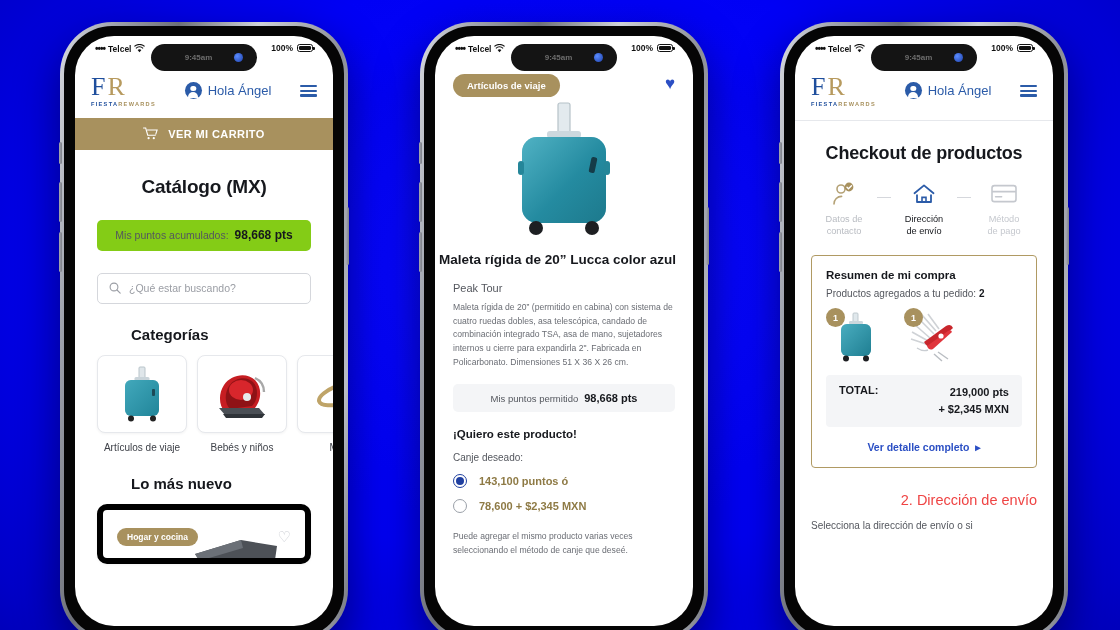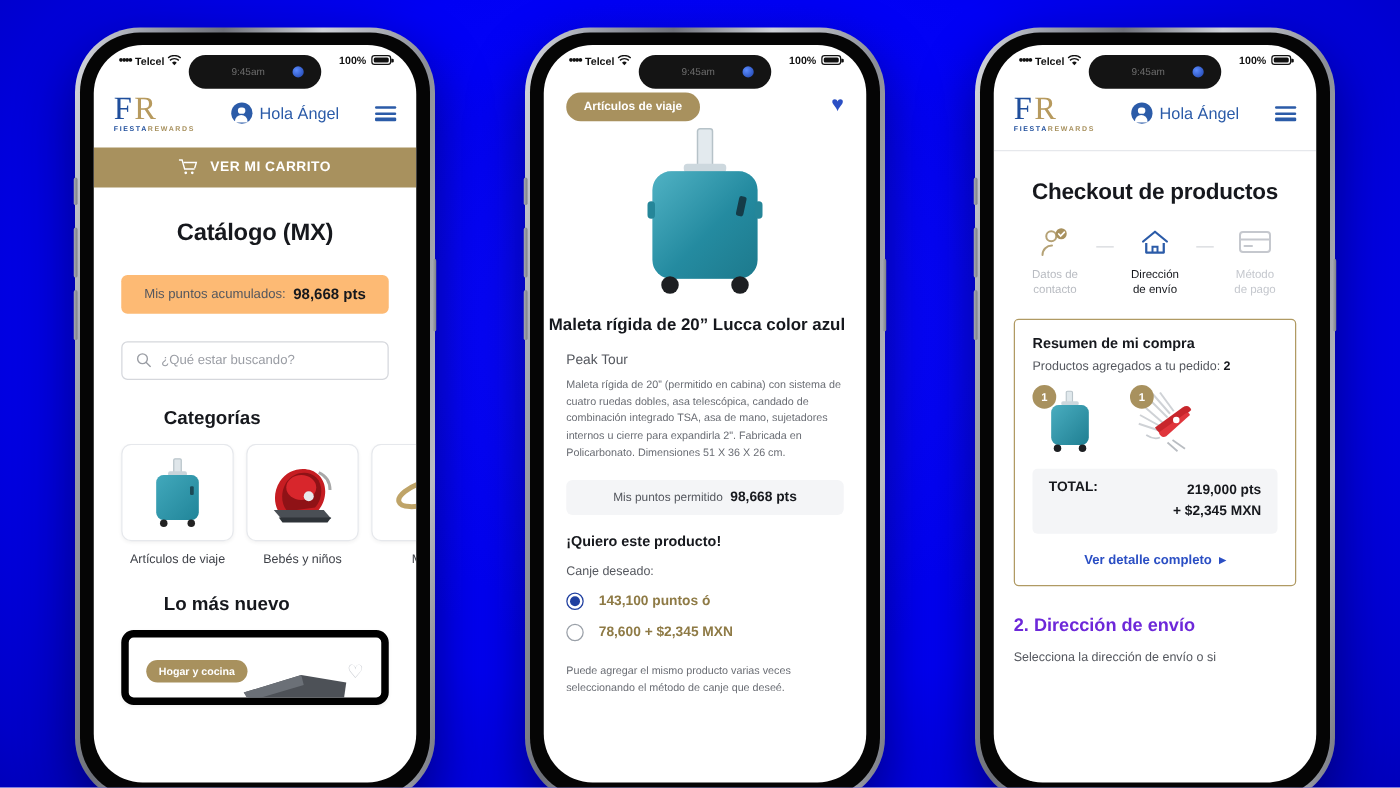--- a/index.html
+++ b/index.html
@@ -51,21 +51,21 @@
   .sb-right-grp { display: flex; align-items: center; gap: 4px; }
   .batt { width: 16px; height: 8.5px; border: 1.3px solid #111; border-radius: 2.6px; position: relative; padding: 1px; }
   .batt::after { content:''; position:absolute; right:-3px; top:2.2px; width:1.6px; height:3.4px; background:#111; border-radius:0 1px 1px 0;}
   .batt i { display:block; width:100%; height:100%; background:#111; border-radius:1.2px; }
 
   .island {
     position: absolute; top: 8px; left: 50%; transform: translateX(-50%);
     width: 106px; height: 27px; background: #141414; border-radius: 16px;
     z-index: 5; display:flex; align-items:center; justify-content:center; gap: 22px;
   }
-  .island .t { color: #6c6c6c; font-size: 8px; font-weight: normal; padding-left: 20px; }
+  .island .t { color: #6c6c6c; font-size: 8px; font-weight: bold; padding-left: 20px; }
   .island .ind { width: 9px; height: 9px; border-radius: 50%;
                  background: radial-gradient(circle at 35% 35%, #5b8cff, #1c3fa8); }
 
   
   .app { padding: 0; height: calc(100% - 30px); overflow: hidden; position: relative; }
   .apphead {
     display: flex; align-items: center; justify-content: space-between;
     padding: 8px 16px 10px 16px;
   }
   .logo { display:flex; flex-direction:column; align-items:flex-start; line-height:1; }
@@ -87,21 +87,21 @@
   
   .cartbar {
     background: #a8915e; color:#fff; height: 32px;
     display:flex; align-items:center; justify-content:center; gap:10px;
     font-size: 11px; font-weight: bold; letter-spacing: .4px;
   }
   .cart-ico { width:15px; height:13px; position:relative; }
   .cart-ico svg { display:block; }
   .p1-title { text-align:center; font-size:19px; font-weight:bold; color:#16181d; padding: 26px 0 22px; letter-spacing:-.2px; }
   .pts-box {
-    margin: 0 22px; background:#fdba74; border-radius:5px; height: 31px;
+    margin: 0 22px; background:#84cc16; border-radius:5px; height: 31px;
     display:flex; align-items:center; justify-content:center; gap:6px; font-size:10.5px; color:#54575e;
   }
   .pts-box b { color:#16181d; font-size:12px; }
   .search {
     margin: 22px 22px 0; height: 31px; border:1px solid #d5d7dc; border-radius:5px;
     display:flex; align-items:center; gap:8px; padding: 0 11px; color:#9a9da4; font-size:10.5px;
   }
   .sec-h { font-size:15px; font-weight:bold; color:#16181d; padding: 22px 22px 12px; margin-left: 34px; }
   .cats { display:flex; gap:10px; padding: 0 0 0 22px; overflow:hidden; }
   .cat { flex:0 0 auto; width:90px; }
@@ -153,21 +153,21 @@
   .sum-items { display:flex; gap:26px; margin-top:11px; padding-left:4px; }
   .sum-item { position:relative; width:52px; height:52px; display:flex; align-items:flex-end; justify-content:center; }
   .qty { position:absolute; left:-4px; top:-2px; width:19px; height:19px; border-radius:50%;
          background:#a8915e; color:#fff; font-size:9px; font-weight:bold;
          display:flex; align-items:center; justify-content:center; z-index:2; }
   .total { margin-top:13px; background:#f4f5f7; border-radius:4px; padding: 9px 13px 10px;
            display:flex; justify-content:space-between; }
   .total .lab { font-size:11px; font-weight:bold; color:#16181d; }
   .total .vals { text-align:right; font-size:11px; font-weight:bold; color:#16181d; line-height:1.5; }
   .detail-link { text-align:center; margin-top:14px; color:#2b4fc4; font-size:10.5px; font-weight:bold; }
-  .p3-h2 { font-size:14.5px; font-weight:bold; color:#6d28d9; padding: 24px 16px 0; }
+  .p3-h2 { font-size:14.5px; font-weight:normal; color:#ef4444; padding: 24px 16px 0; text-align: right; }
   .p3-p { font-size:10px; color:#54575e; padding: 10px 16px 0; line-height:1.5; }
 </style>
 </head>
 <body>
 
 <div class="phone" style="left:60px; top:22px;">
   <span class="side-btn sb-left" style="top:120px;height:22px;"></span>
   <span class="side-btn sb-left" style="top:160px;height:40px;"></span>
   <span class="side-btn sb-left" style="top:210px;height:40px;"></span>
   <span class="side-btn sb-right" style="top:185px;height:58px;"></span>

